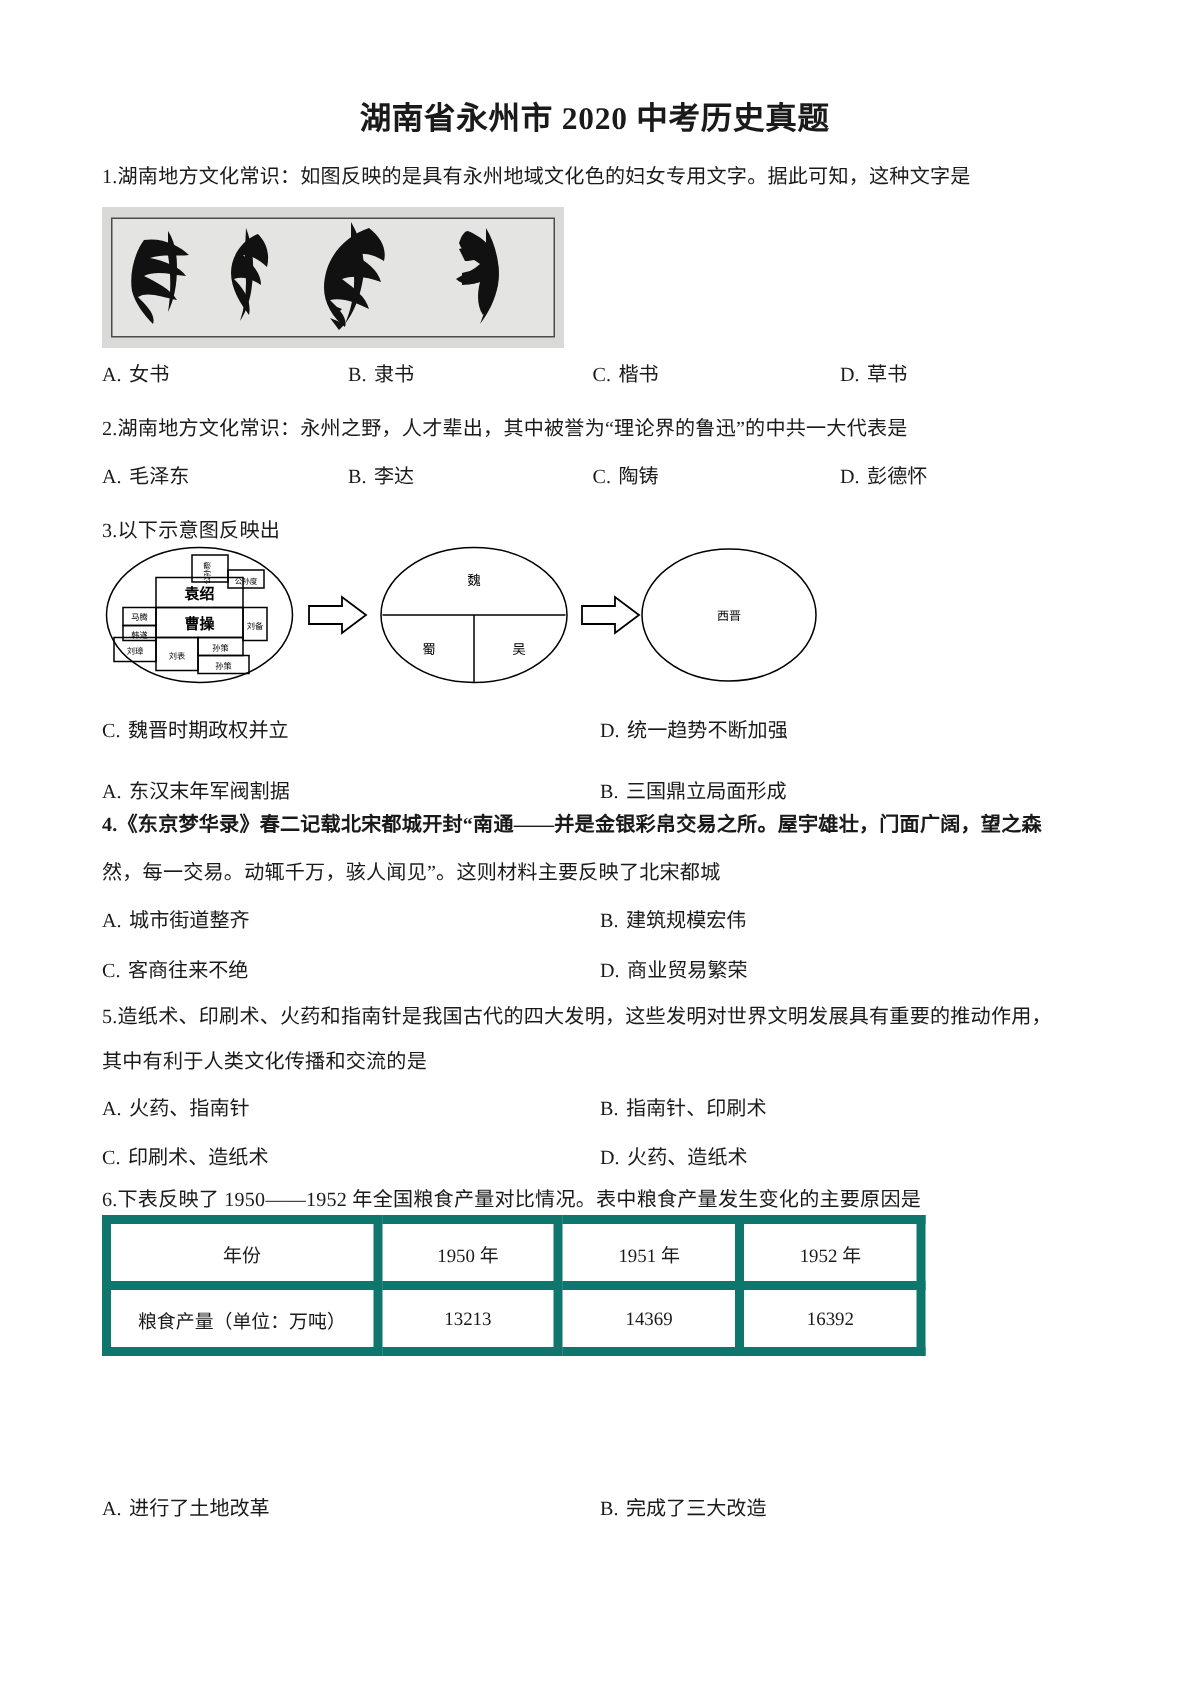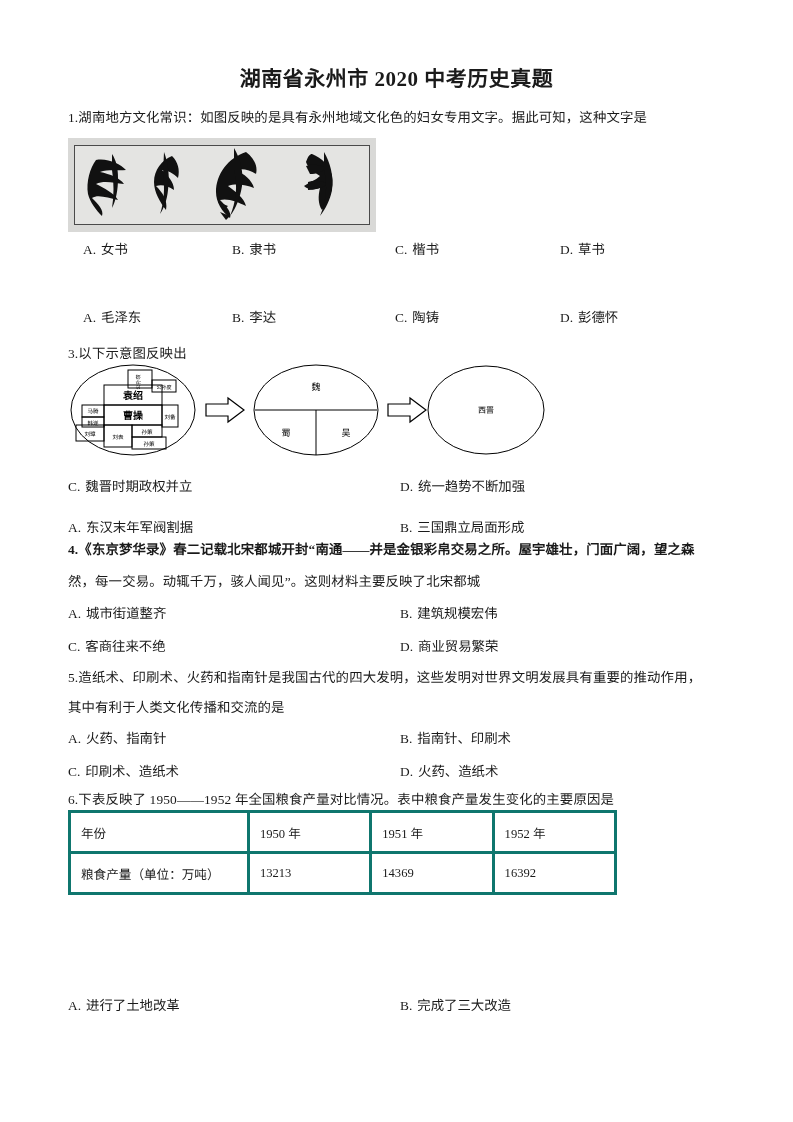--- a/index.html
+++ b/index.html
@@ -42,21 +42,21 @@
     font-size:13.4px;
     line-height:20px;
     height:20px;
   }
   .opt{
     position:absolute;
     white-space:nowrap;
   }
   .opt .lbl{margin-right:5px;}
   
-  .c4 .o0{left:0px;margin-left:15px;}
+  .c4 .o0{left:0px;}
   .c4 .o1{left:164px;}
   .c4 .o2{left:327px;}
   .c4 .o3{left:492px;}
   
   .c2 .o0{left:0px;}
   .c2 .o1{left:332px;text-align:right;}
 
   
   .photo{
     position:absolute;
@@ -84,25 +84,26 @@
   
   .data-table{
     position:absolute;
     left:68px;top:810px;
     width:549px;
     border-collapse:collapse;
     font-size:12.6px;
     font-family:"Liberation Serif","DejaVu Serif",serif;
   }
   .data-table td{
-    border:3px solid #0f766e;
+    border:6px solid #0f766e;
     height:38px;
     padding:0 10px;
     vertical-align:middle;
     white-space:nowrap;
+    text-align:center;
   }
   .data-table td.col-head{width:162px;}
   .data-table td.col-y{width:120px;}
 </style>
 </head>
 <body>
 
 <div class="page">
 
   <div class="doc-title">湖南省永州市 2020 中考历史真题</div>
@@ -133,20 +134,21 @@
     </svg>
   </div>
 
   <div class="opt-row c4" style="top:240px;">
     <span class="opt o0"><span class="lbl">A.</span><span>女书</span></span>
     <span class="opt o1"><span class="lbl">B.</span><span>隶书</span></span>
     <span class="opt o2"><span class="lbl">C.</span><span>楷书</span></span>
     <span class="opt o3"><span class="lbl">D.</span><span>草书</span></span>
   </div>
 
+  <div class="qtext" style="top:276px;">2.湖南地方文化常识：永州之野，人才辈出，其中被誉为“理论界的鲁迅”的中共一大代表是</div>
 
   <div class="opt-row c4" style="top:308px;">
     <span class="opt o0"><span class="lbl">A.</span><span>毛泽东</span></span>
     <span class="opt o1"><span class="lbl">B.</span><span>李达</span></span>
     <span class="opt o2"><span class="lbl">C.</span><span>陶铸</span></span>
     <span class="opt o3"><span class="lbl">D.</span><span>彭德怀</span></span>
   </div>
 
   <div class="qtext" style="top:344px;">3.以下示意图反映出</div>
 

